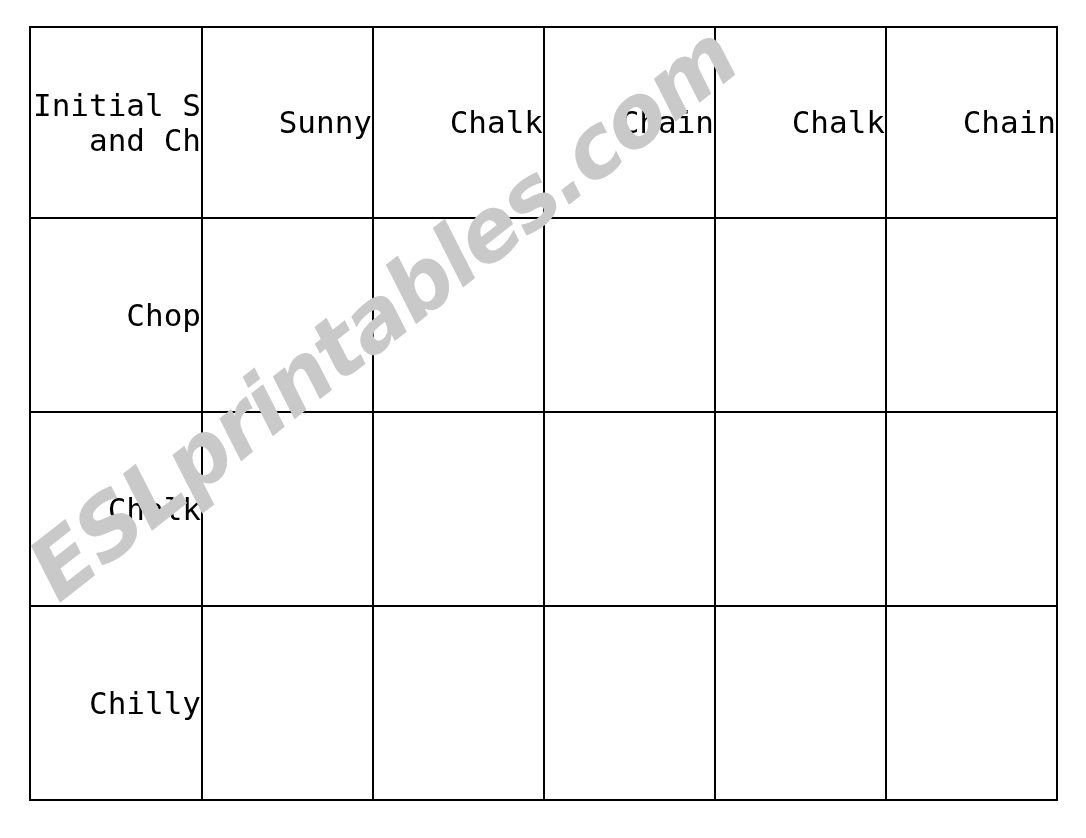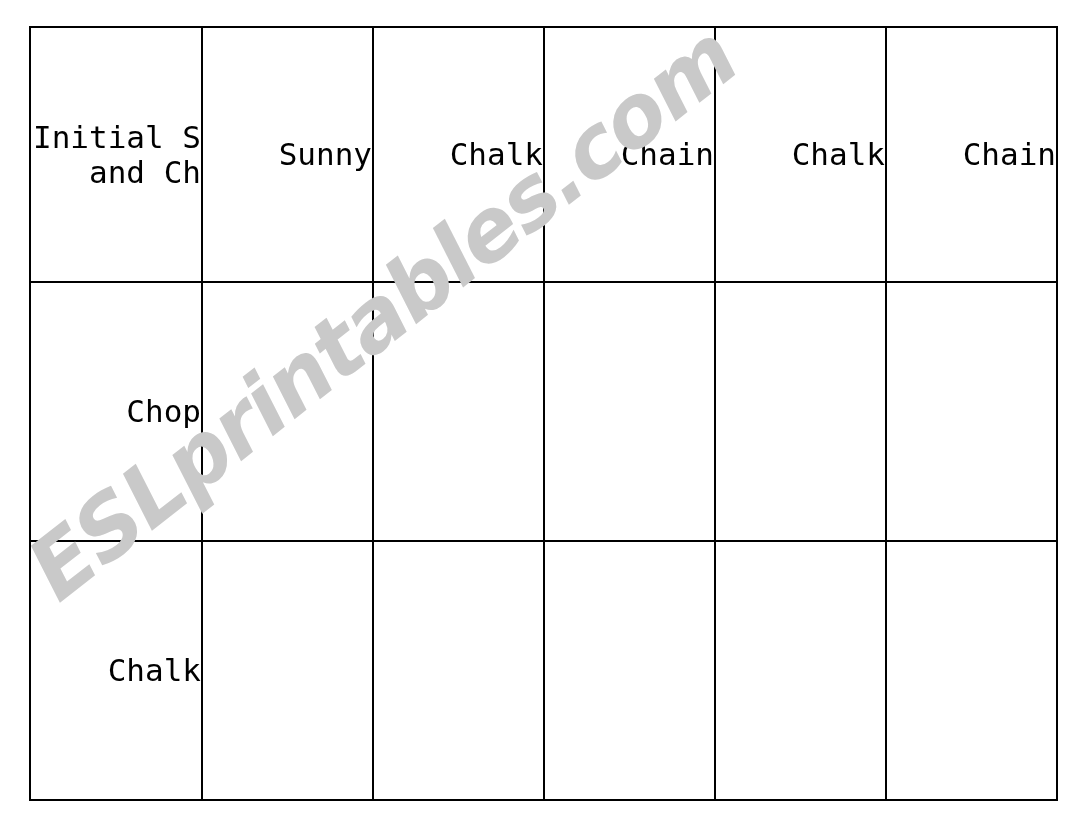--- a/index.html
+++ b/index.html
@@ -123,20 +123,28 @@
 
       <tr class="row-body">
         <td class="col-label row-label">Chalk</td>
         <td class="col-word answer-cell"></td>
         <td class="col-word answer-cell"></td>
         <td class="col-word answer-cell"></td>
         <td class="col-word answer-cell"></td>
         <td class="col-word answer-cell"></td>
       </tr>
 
+      <tr class="row-body">
+        <td class="col-label row-label">Chilly</td>
+        <td class="col-word answer-cell"></td>
+        <td class="col-word answer-cell"></td>
+        <td class="col-word answer-cell"></td>
+        <td class="col-word answer-cell"></td>
+        <td class="col-word answer-cell"></td>
+      </tr>
 
     </tbody>
   </table>
 
   <div id="watermark-layer">
     <div id="watermark-text">ESLprintables.com</div>
   </div>
 
 </div>
 

